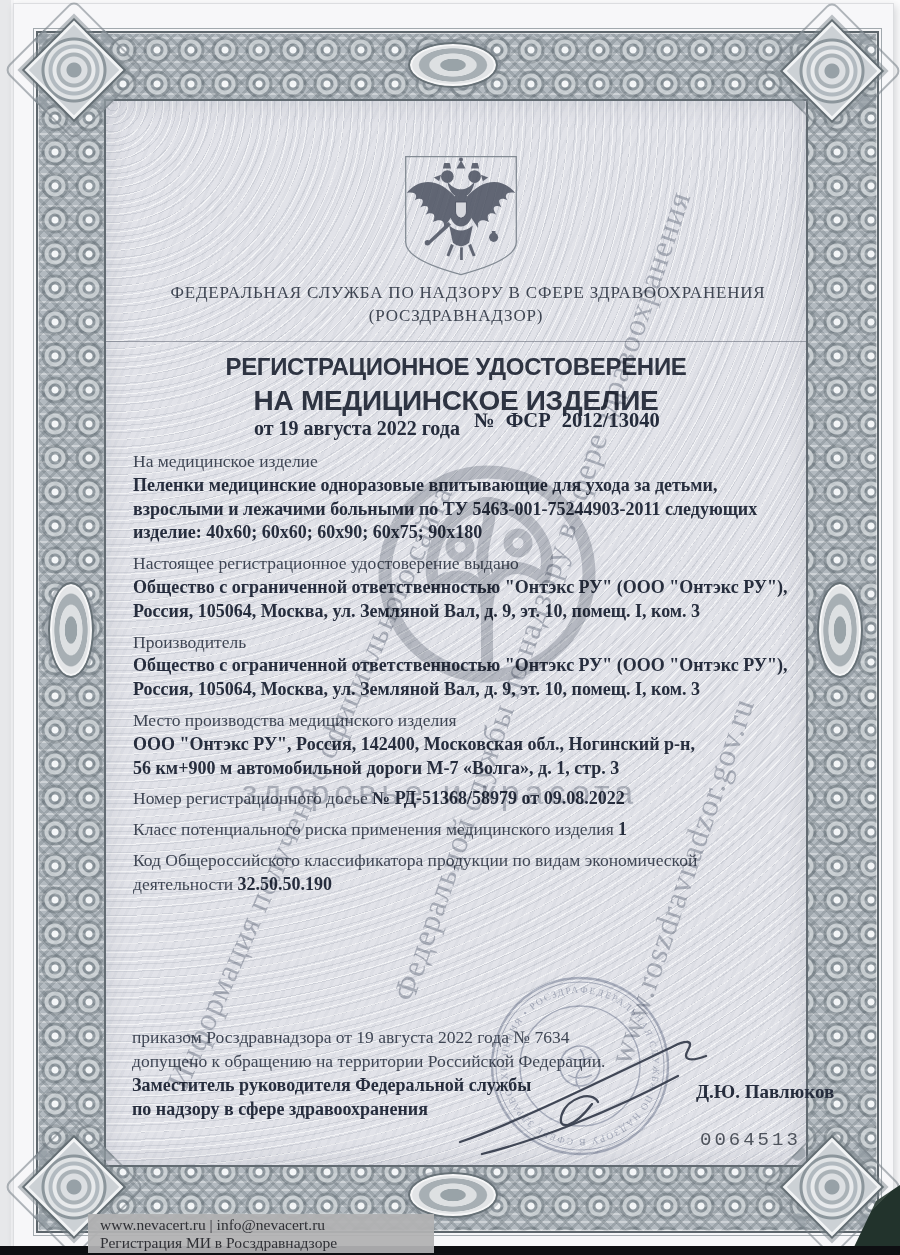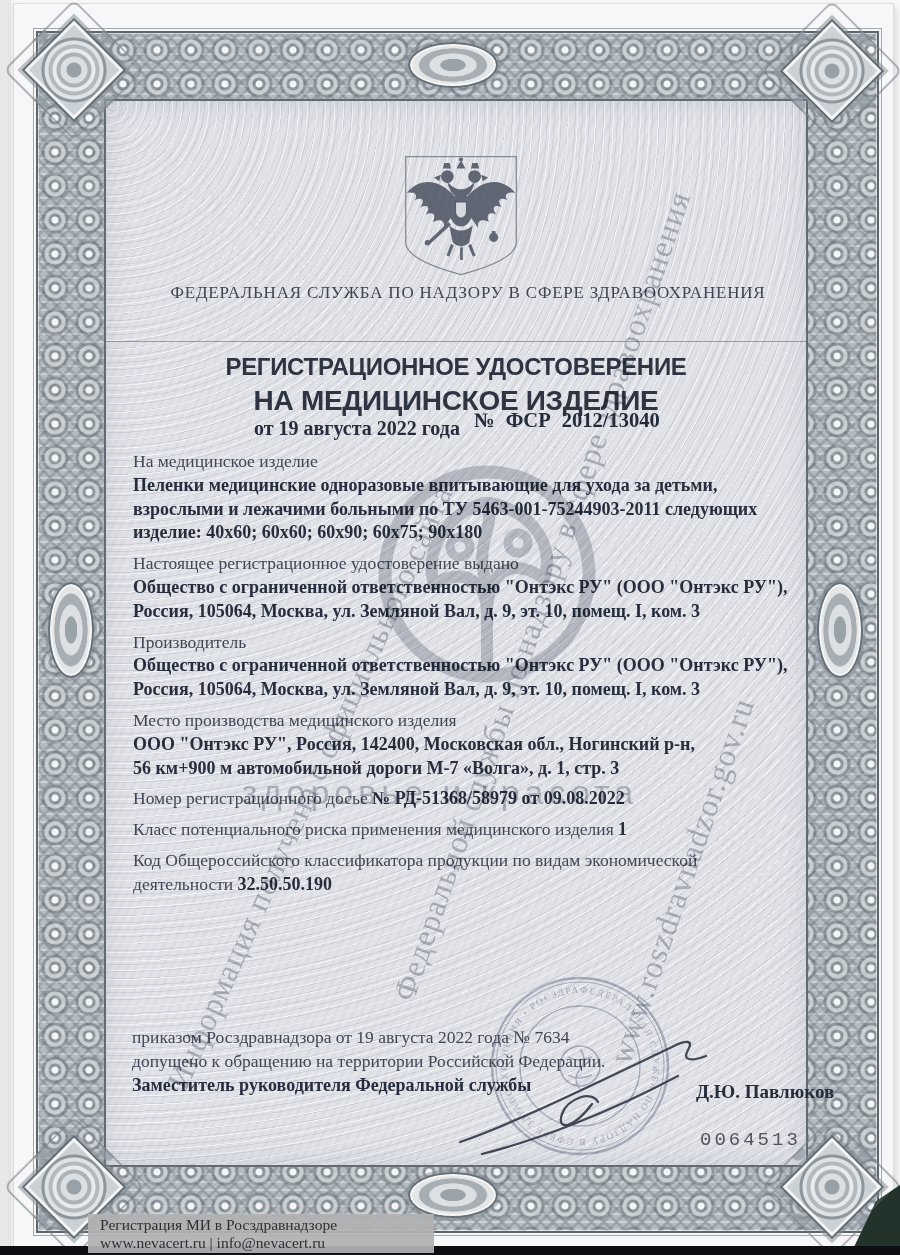--- a/index.html
+++ b/index.html
@@ -170,20 +170,21 @@
             <path d="M86 100 l5 13 -3 1 -5 -12 z"></path>
             <path d="M61 76 L38 98 l2.5 2.5 L64 79 z"></path>
             <circle cx="38" cy="99" r="3"></circle>
             <circle cx="111" cy="93" r="5"></circle>
             <path d="M109 86 h4 v3 h-4 z"></path>
           </g>
           <path d="M69 54 h12 v11 q0 5 -6 7 q-6 -2 -6 -7 z" fill="#e4e5ea" opacity="0.9" stroke="#4b5160" stroke-width="1"></path>
         </svg>
 
         <div class="agency">ФЕДЕРАЛЬНАЯ СЛУЖБА ПО НАДЗОРУ В СФЕРЕ ЗДРАВООХРАНЕНИЯ</div>
+        <div class="agency2">(РОСЗДРАВНАДЗОР)</div>
         <div class="rule"></div>
 
         <div class="title1">РЕГИСТРАЦИОННОЕ УДОСТОВЕРЕНИЕ</div>
         <div class="title2">НА МЕДИЦИНСКОЕ ИЗДЕЛИЕ</div>
         <div class="issue-date">от 19 августа 2022 года</div>
         <div class="doc-number">№ ФСР 2012/13040</div>
 
         <div class="bodytext">
           <p>
             <span>На медицинское изделие</span><br>
@@ -215,20 +216,21 @@
           <p>
             <span>Код Общероссийского классификатора продукции по видам экономической</span><br>
             <span>деятельности </span><span class="b">32.50.50.190</span>
           </p>
         </div>
 
         <div class="botblock">
           <span>приказом Росздравнадзора от 19 августа 2022 года № 7634</span><br>
           <span>допущено к обращению на территории Российской Федерации.</span><br>
           <span class="b">Заместитель руководителя Федеральной службы</span><br>
+          <span class="b">по надзору в сфере здравоохранения</span>
         </div>
         <div class="signatory-name">Д.Ю. Павлюков</div>
 
         <div class="serial">0064513</div>
       </div>
     </div>
 
     <svg class="wm" style="left:358px;top:455px;opacity:.45;" width="230" height="230" viewBox="0 0 230 230">
       <g fill="none" stroke="#8d939e" stroke-width="12" stroke-linecap="round">
         <circle cx="115" cy="115" r="102" stroke-width="13"></circle>
@@ -269,19 +271,19 @@
       <g fill="none" stroke="#343b4b" stroke-width="2.3" stroke-linecap="round" opacity=".92">
         <path d="M18 126 C70 108 140 74 232 30 C244 24 252 24 246 34 C240 44 248 46 264 40"></path>
         <path d="M40 138 C96 124 168 96 236 60"></path>
         <path d="M150 88 C132 112 114 116 120 98 C126 82 150 74 156 86"></path>
       </g>
     </svg>
 
   </div>
 
   <div class="footer-box">
+    <div>www.nevacert.ru | info@nevacert.ru</div>
     <div>Регистрация МИ в Росздравнадзоре</div>
-    <div>www.nevacert.ru | info@nevacert.ru</div>
   </div>
 
   <div class="dark-wedge"></div>
   <div class="bottom-bar"></div>
 </div>
 
 </body></html>

